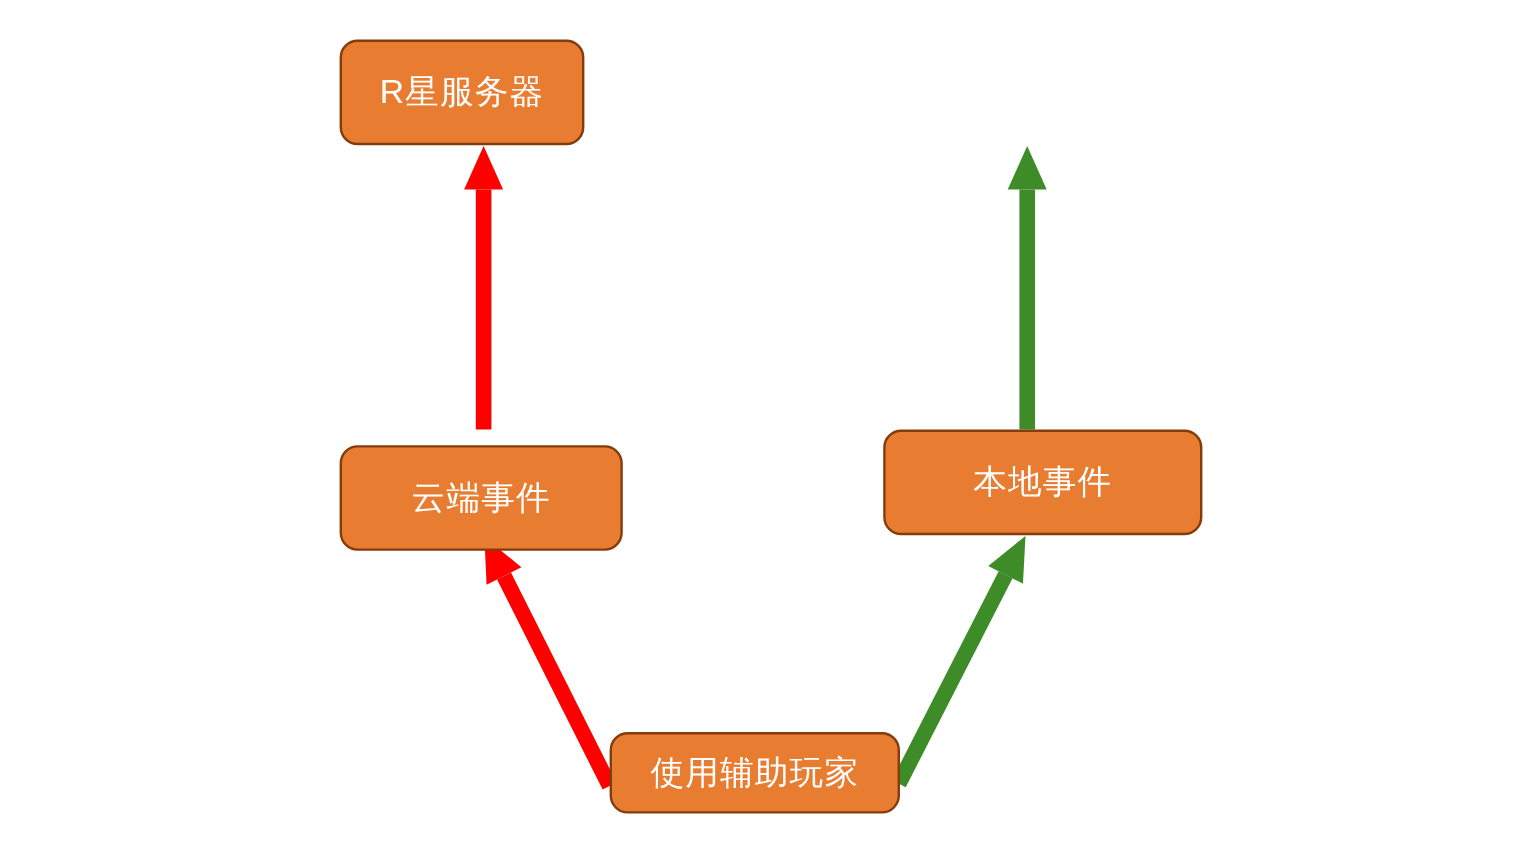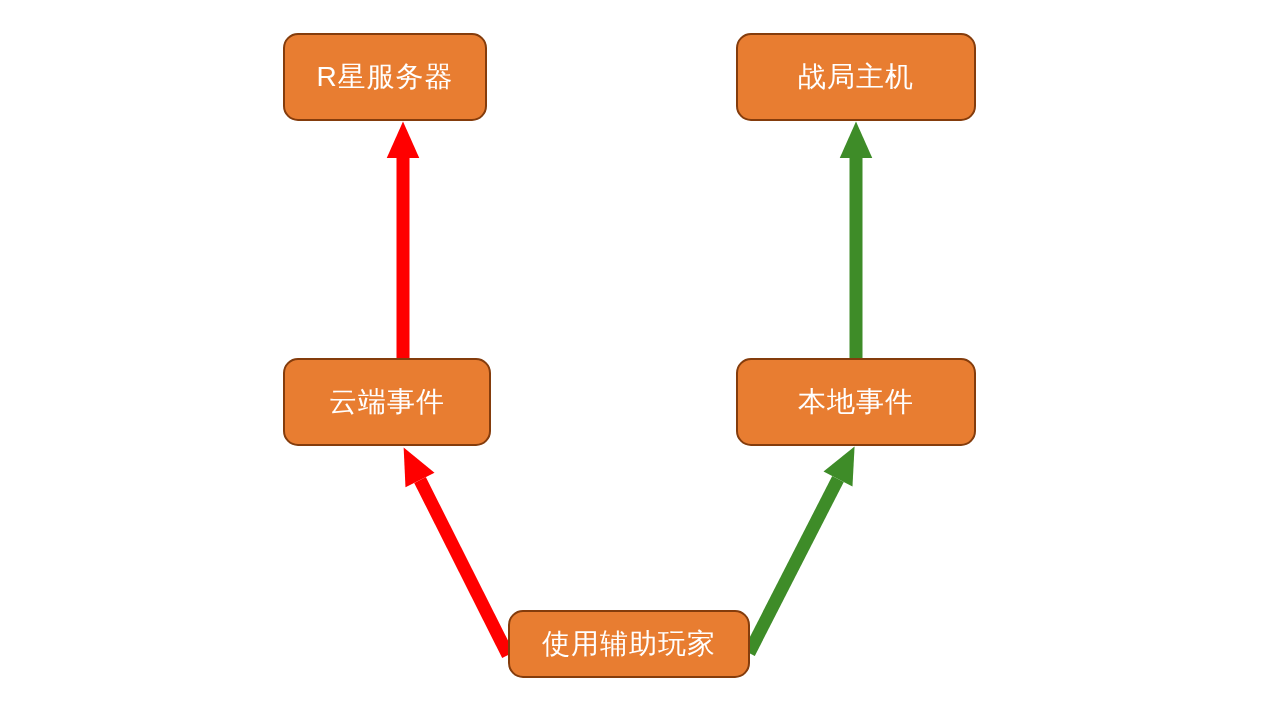--- a/index.html
+++ b/index.html
@@ -34,22 +34,22 @@
     color: var(--node-text, #ffffff);
     font-size: 28px;
     display: flex;
     align-items: center;
     justify-content: center;
     text-align: center;
     letter-spacing: 1px;
   }
   .node-rstar   { left: 283px; top: 33px;  width: 204px; height: 88px; }
   .node-host    { left: 736px; top: 33px;  width: 240px; height: 88px; }
-  .node-cloud   { left: 283px; top: 358px; width: 208px; height: 88px; }
-  .node-local   { left: 736px; top: 358px; width: 240px; height: 88px; }
+  .node-cloud   { left: 283px; top: 371px; width: 236px; height: 88px; }
+  .node-local   { left: 736px; top: 358px; width: 266px; height: 88px; }
   .node-player  { left: 508px; top: 610px; width: 242px; height: 68px; }
 
   .stroke-red   { stroke: var(--red-arrow, #FF0000); }
   .stroke-green { stroke: var(--green-arrow, #3E8C28); }
   .head-red     { fill: var(--red-arrow, #FF0000); }
   .head-green   { fill: var(--green-arrow, #3E8C28); }
 </style>
 </head>
 <body>
 
@@ -71,23 +71,20 @@
 
     <line x1="508" y1="655" x2="420" y2="480" stroke-width="13" class="stroke-red" marker-end="url(#head-red)"></line>
 
     <line x1="749" y1="653" x2="838" y2="479" stroke-width="13" class="stroke-green" marker-end="url(#head-green)"></line>
   </svg>
 
   <div class="node node-rstar">
     <span>R星服务器</span>
   </div>
 
-  <div class="node node-host">
-    <span>战局主机</span>
-  </div>
 
   <div class="node node-cloud">
     <span>云端事件</span>
   </div>
 
   <div class="node node-local">
     <span>本地事件</span>
   </div>
 
   <div class="node node-player">

